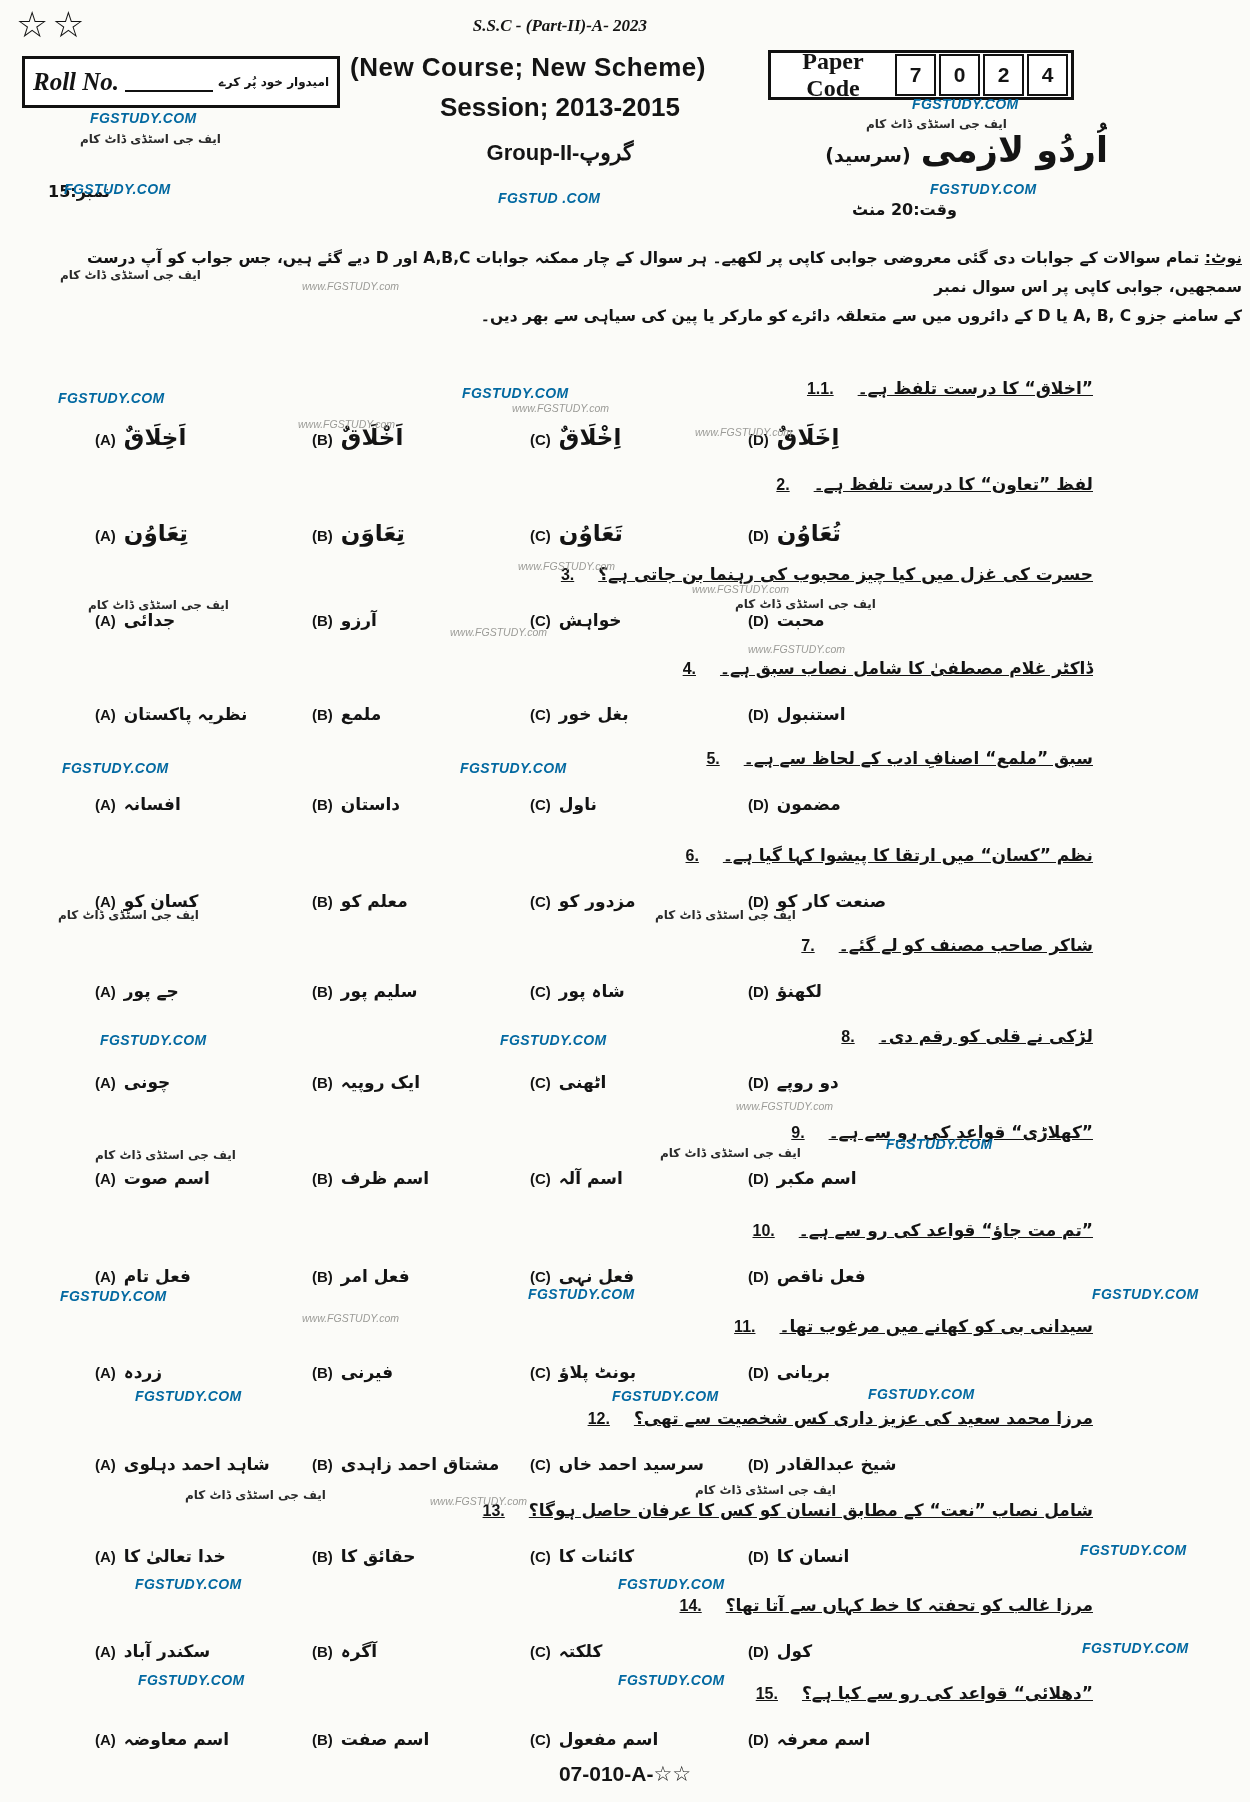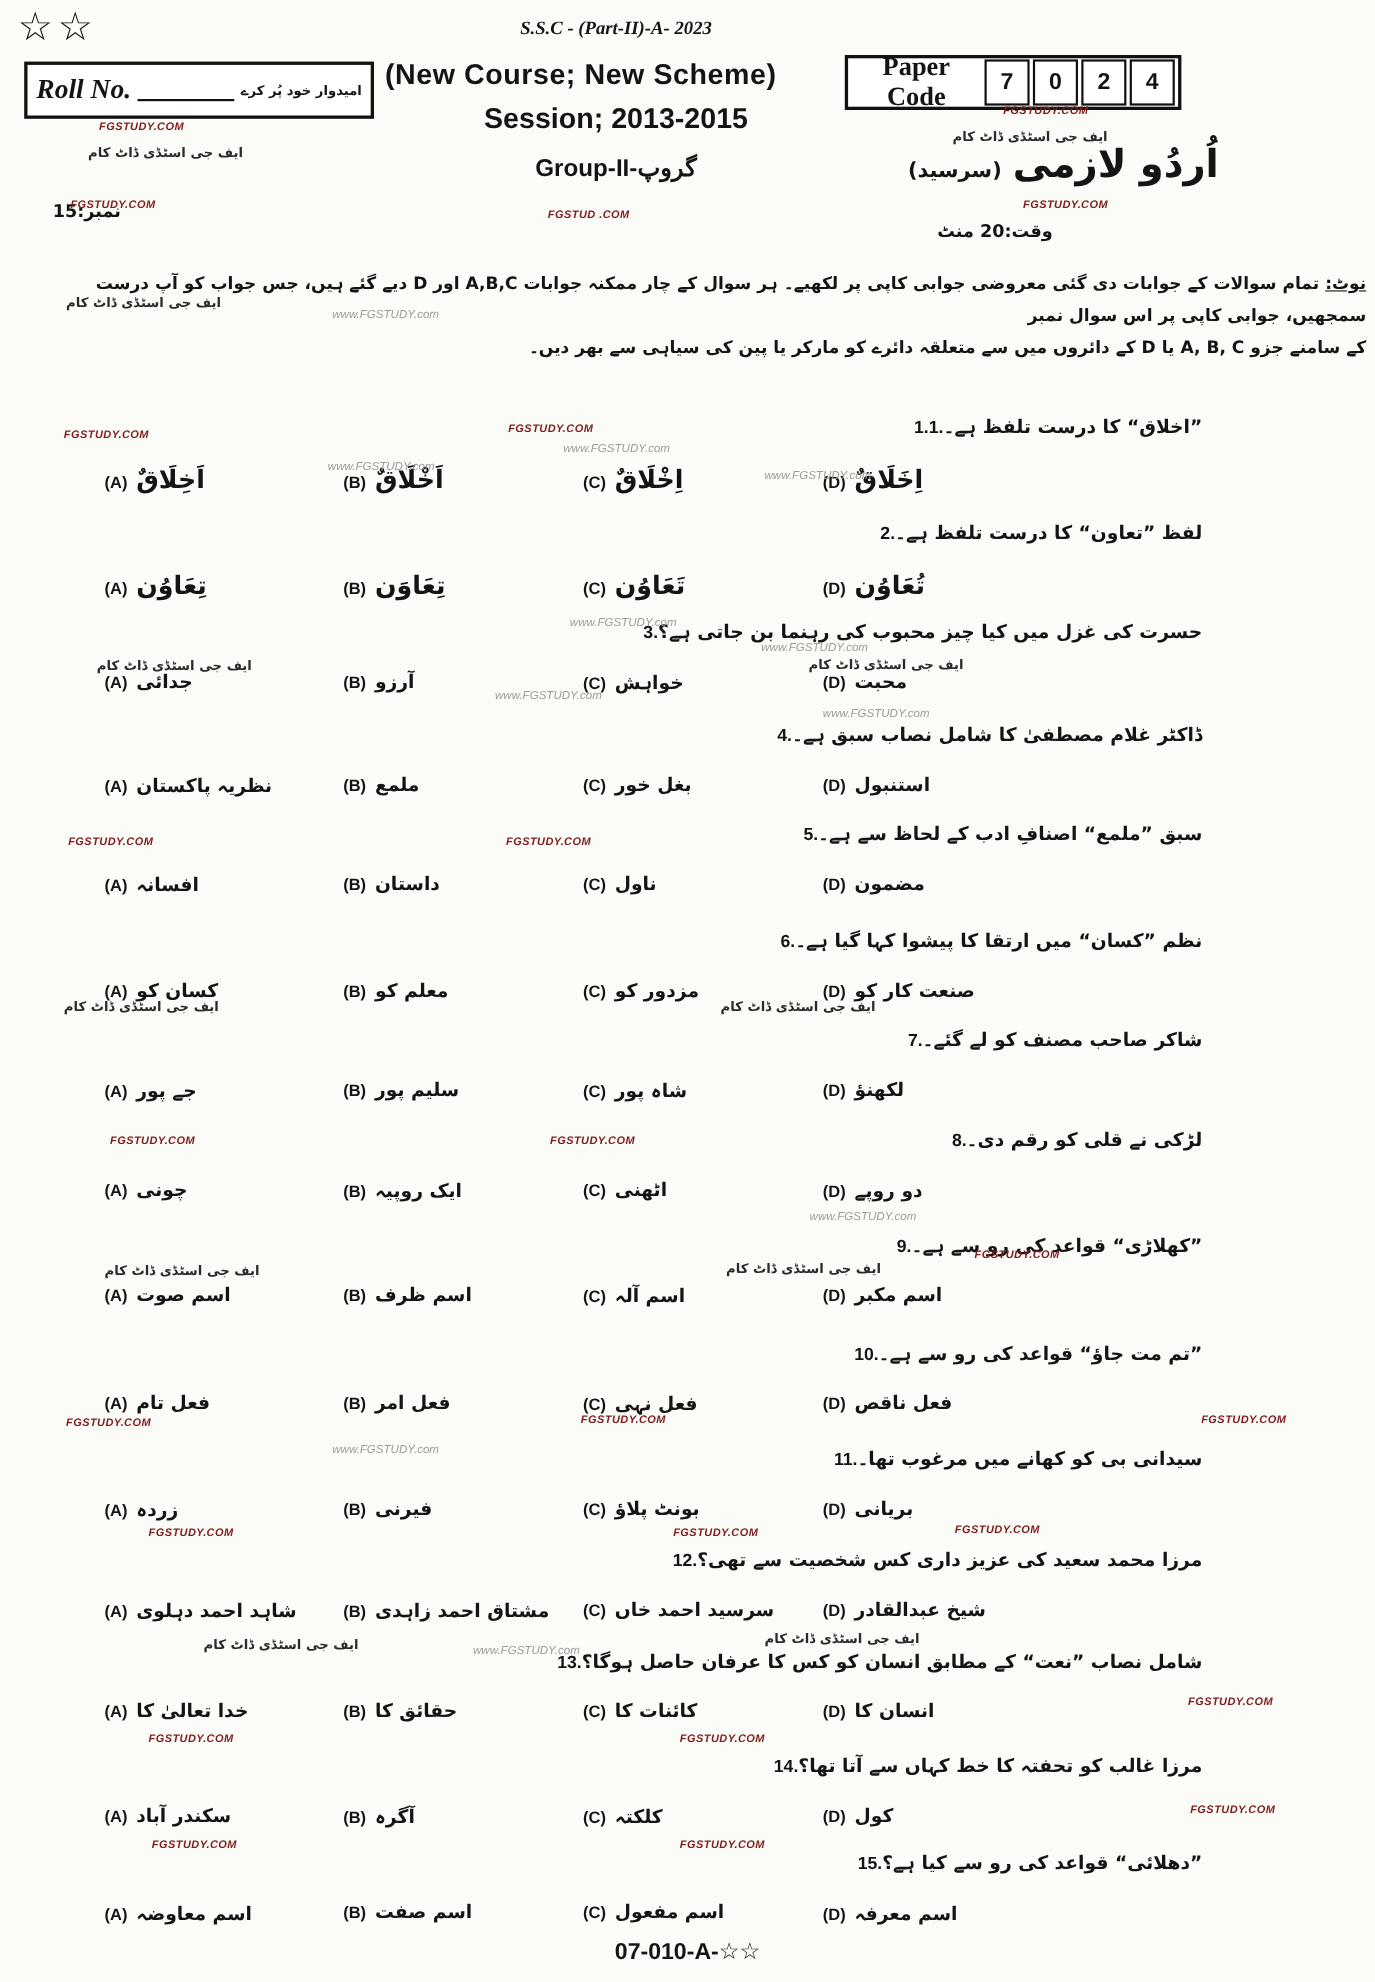--- a/index.html
+++ b/index.html
@@ -50,32 +50,32 @@
   .question:nth-of-type(6){top:845px}
   .question:nth-of-type(7){top:935px}
   .question:nth-of-type(8){top:1026px}
   .question:nth-of-type(9){top:1122px}
   .question:nth-of-type(10){top:1220px}
   .question:nth-of-type(11){top:1316px}
   .question:nth-of-type(12){top:1408px}
   .question:nth-of-type(13){top:1500px}
   .question:nth-of-type(14){top:1595px}
   .question:nth-of-type(15){top:1683px}
-  .q-line{position:absolute;right:157px;top:0;display:flex;align-items:baseline;gap:0;}
+  .q-line{position:absolute;right:157px;top:0;display:flex;align-items:baseline;gap:24px;text-decoration:underline;}
   .q-num{font-weight:700;font-size:16px;}
   .q-text{font-size:17px;font-weight:700;}
   .opt{position:absolute;top:46px;display:flex;align-items:baseline;gap:8px;}
   .opt-a{left:95px}.opt-b{left:312px}.opt-c{left:530px}.opt-d{left:748px}
   .opt-letter{font-weight:700;font-size:15px;}
   .opt-text{font-size:17px;font-weight:700;}
   .question:nth-of-type(1) .opt-text,.question:nth-of-type(2) .opt-text{font-size:23px;}
 
   
   .wm{position:absolute;white-space:nowrap;}
-  .wm-latin{font-weight:700;font-style:italic;font-size:10px;letter-spacing:.4px;color:#7f1d1d;}
+  .wm-latin{font-weight:700;font-style:italic;font-size:14px;letter-spacing:.4px;color:#0369a1;}
   .wm-urdu{font-size:12px;font-weight:700;color:#2a2a2a;font-family:"DejaVu Sans",sans-serif;direction:rtl;}
   .wm-faint{font-size:10.5px;font-style:italic;color:#9b9b97;}
 
   
   .footer{left:0;right:0;top:1762px;text-align:center;font-weight:700;font-size:21px;}
   .footer .fs{font-family:"DejaVu Sans",sans-serif;}
 </style>
 </head>
 <body>
 

